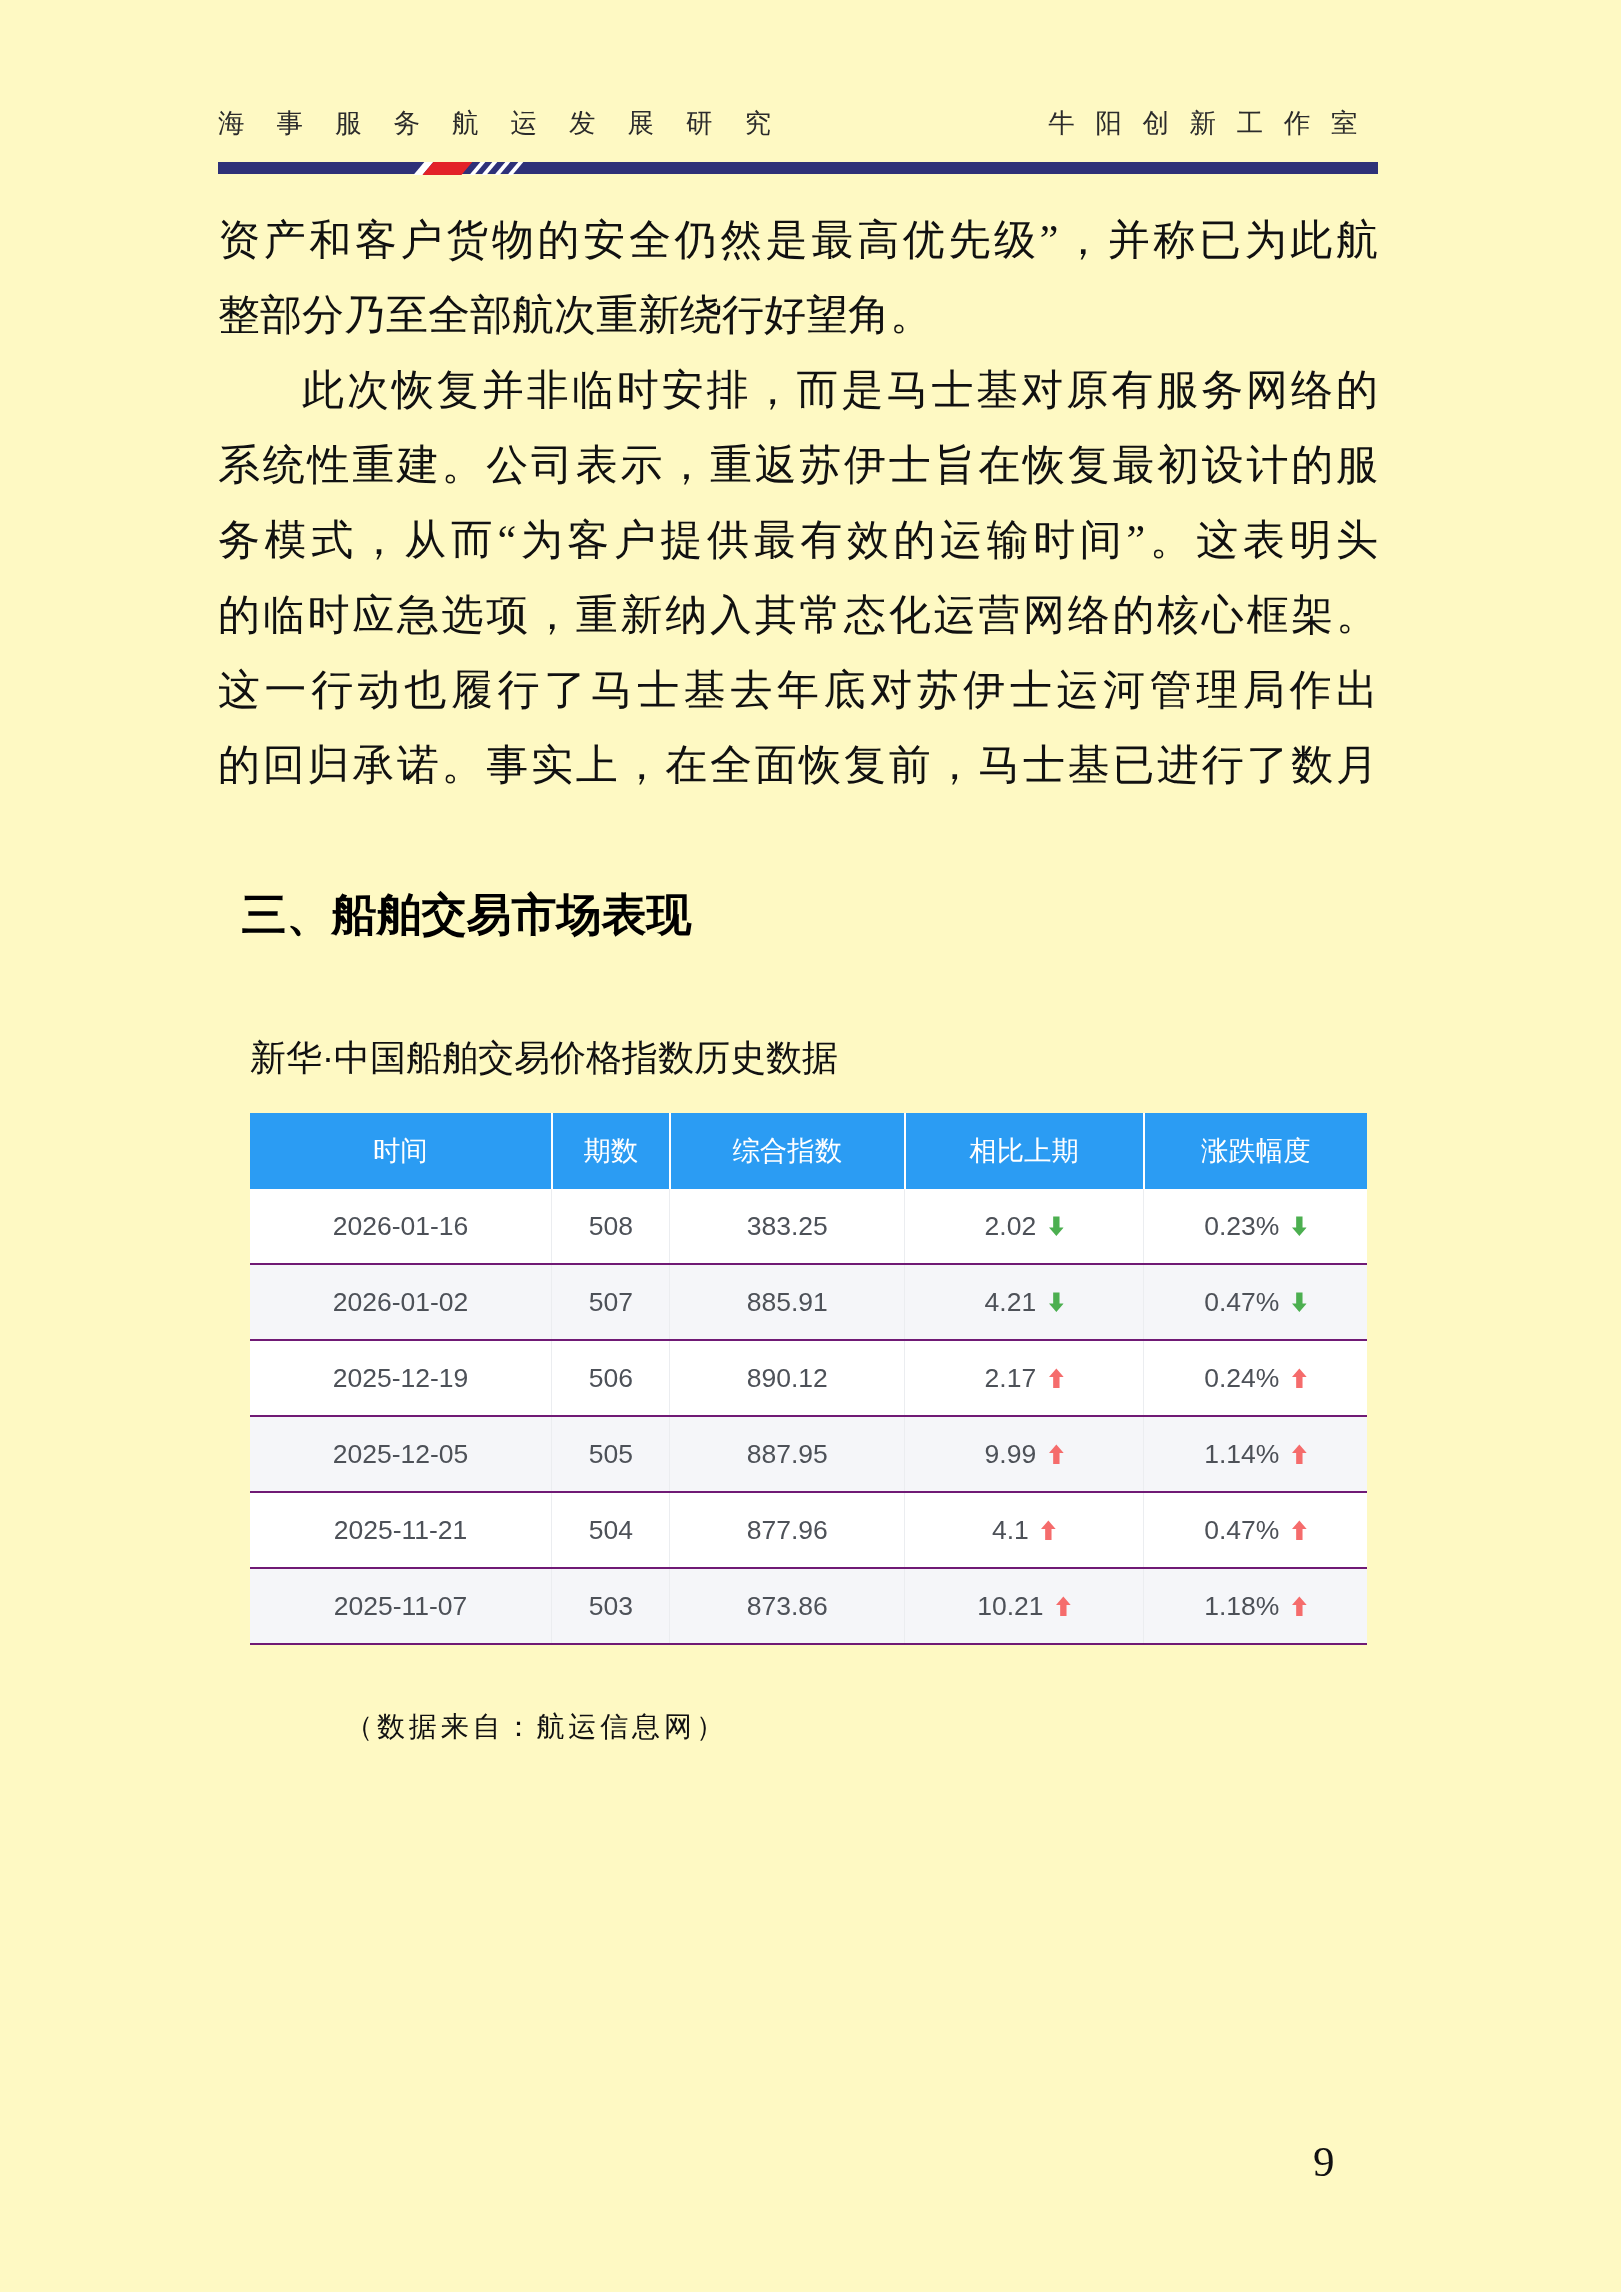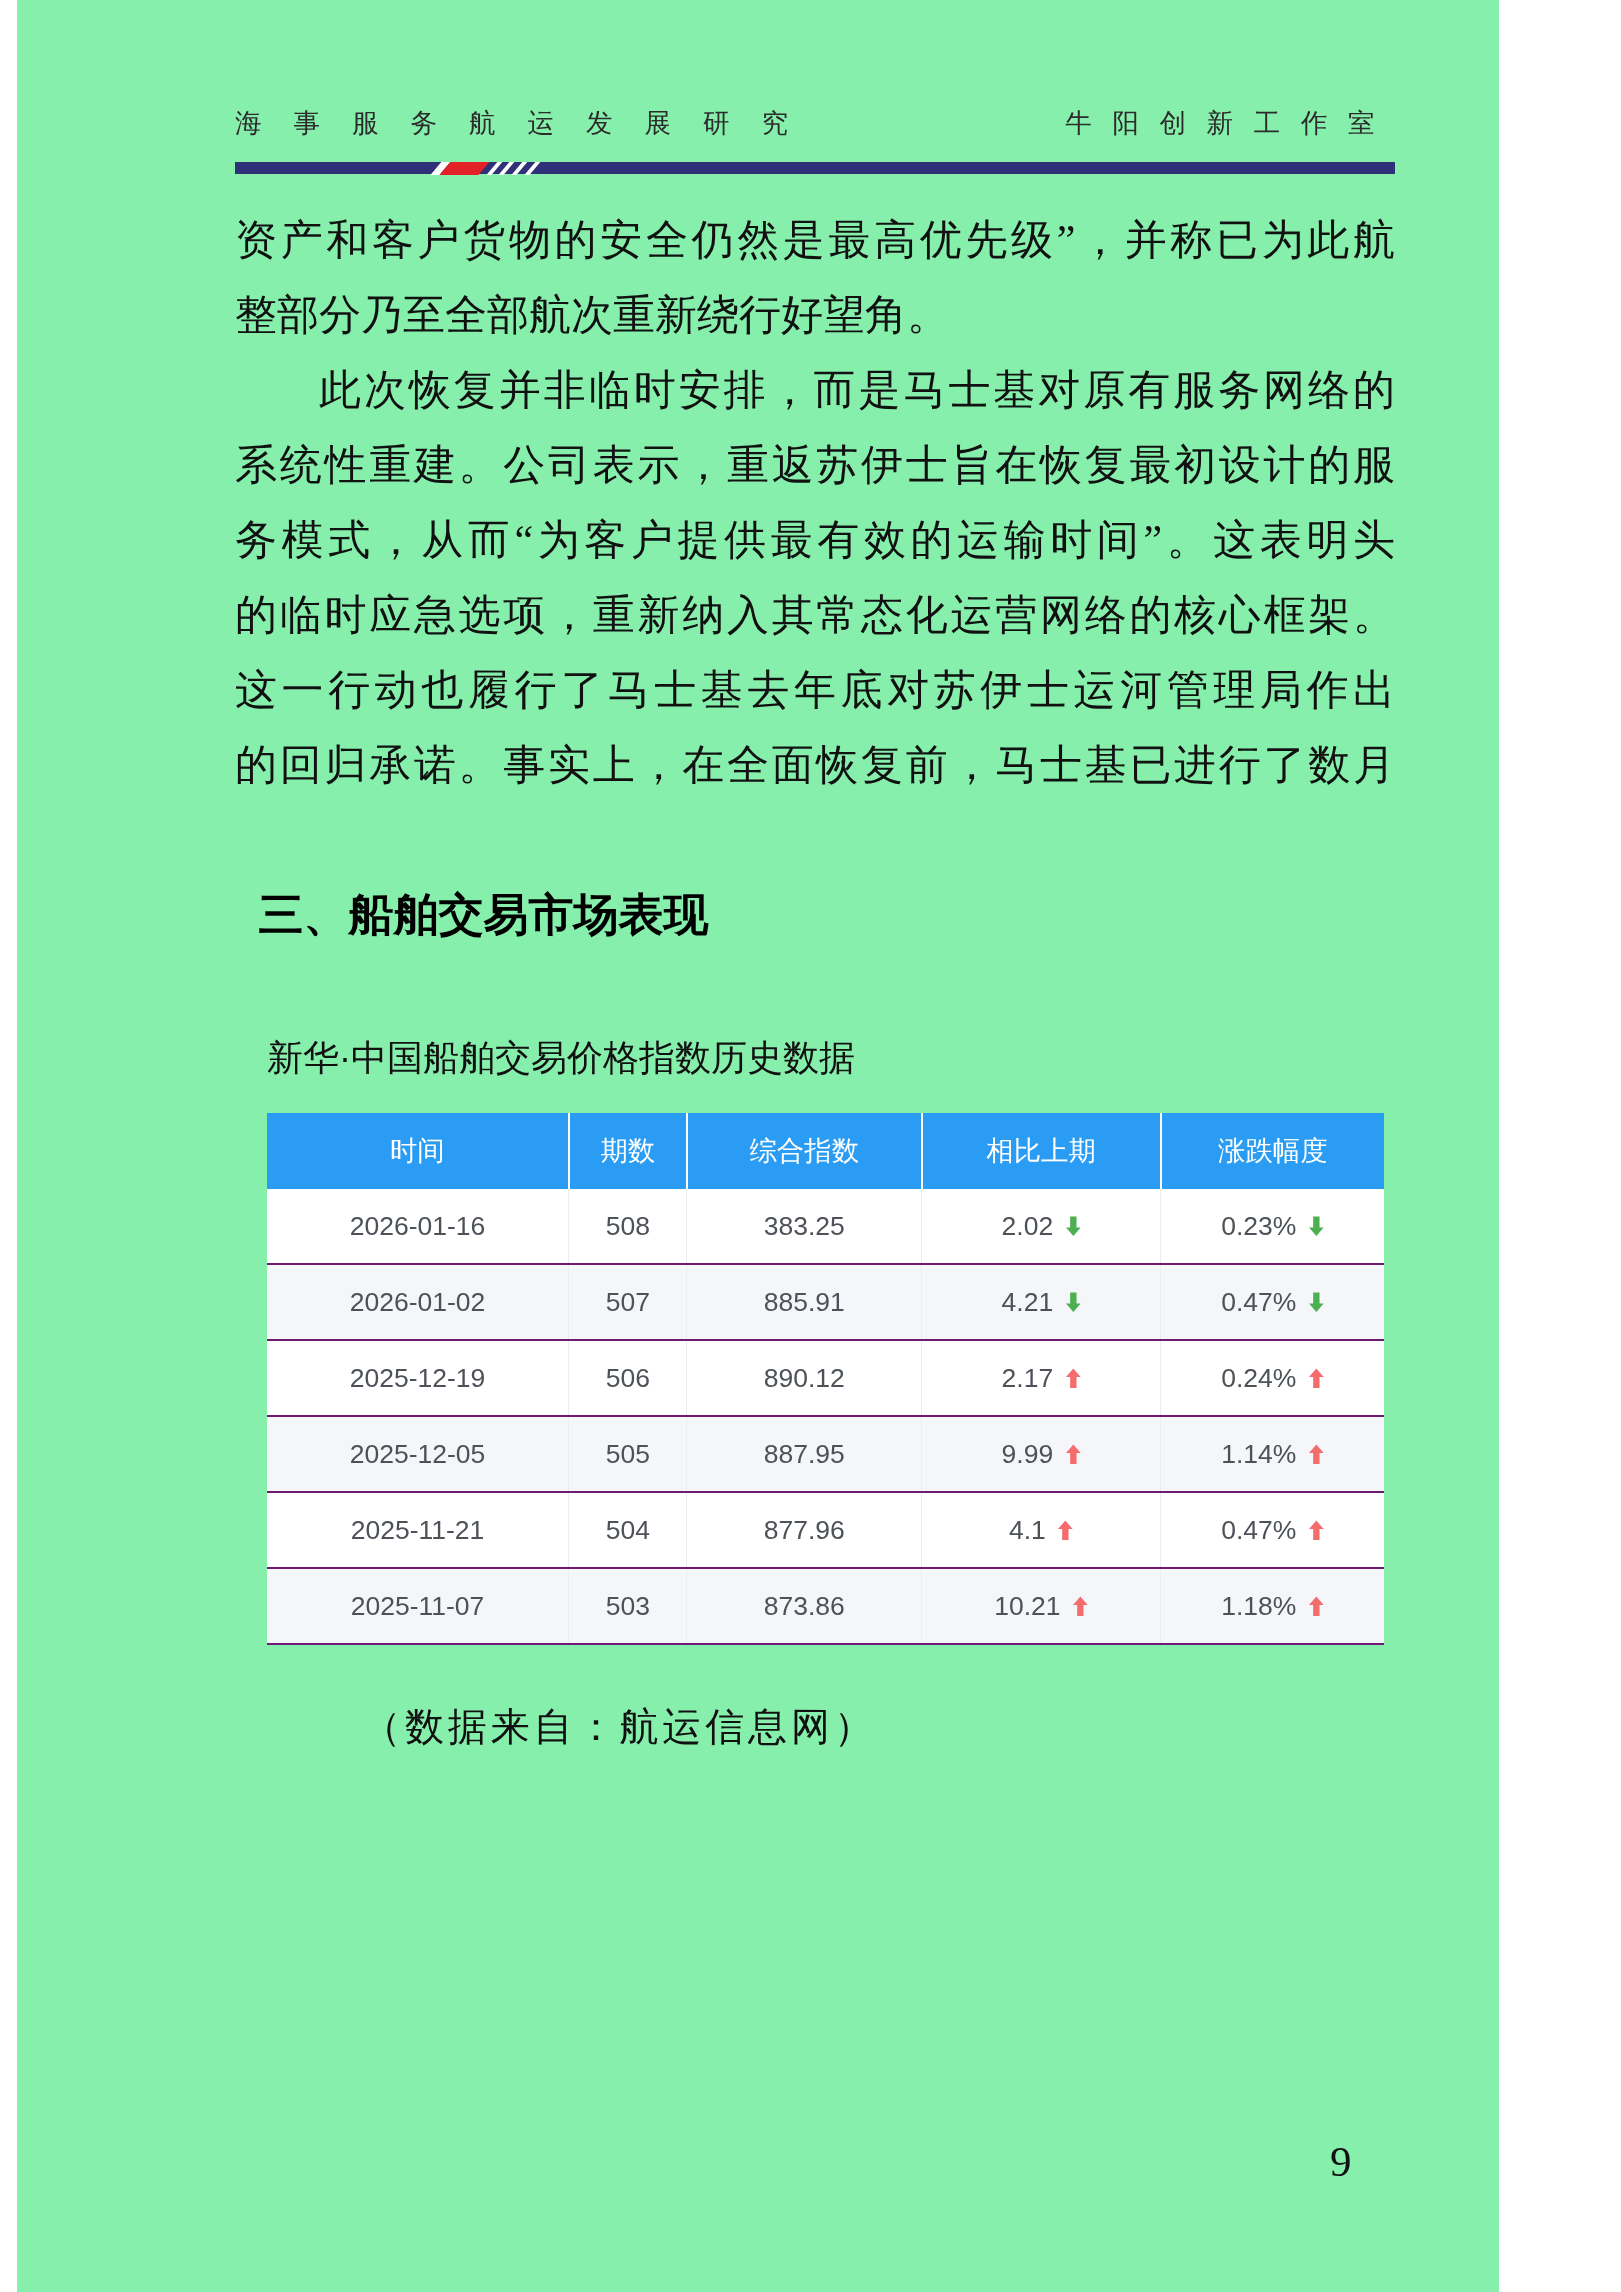--- a/index.html
+++ b/index.html
@@ -1,24 +1,23 @@
 <!DOCTYPE html>
 <html style="--navy: #2e3178; --accent-red: #e32228; --header-blue: #2b9cf3; --up-red: #f56c6c; --down-green: #4caf50;"><head>
 <meta charset="utf-8">
 <style>
   html,body { margin:0; padding:0; background:#ffffff; }
   .page {
     position: relative;
-    width: 1482px;
+    width: 1621px;
     height: 2293px;
-    background: #86efac;
+    background: #fef9c3;
     overflow: hidden;
     font-family: "Liberation Serif", "DejaVu Serif", serif;
     color: #1a1a1a;
-    margin-left: 17px;
   }
   .content {
     position: absolute;
     left: 218px;
     top: 0;
     width: 1160px;
   }
 
   
   .doc-header {
@@ -115,21 +114,21 @@
   .arrow { display:inline-flex; width:14.7px; height:20.6px; }
   .arrow svg { width:14.7px; height:20.6px; }
   .arrow.up   { color: var(--up-red, #f56c6c); }
   .arrow.down { color: var(--down-green, #4caf50); }
   .arrow.down svg { transform: rotate(180deg); }
 
   
   .source-note {
     margin-top: 54px;
     margin-left: 127px;
-    font-size: 39px;
+    font-size: 28px;
     line-height: 55px;
     letter-spacing: 3.9px;
     color: #111;
   }
   .page-number {
     position: absolute;
     left: 1313px;
     top: 2137px;
     font-size: 43px;
     color: #111;

